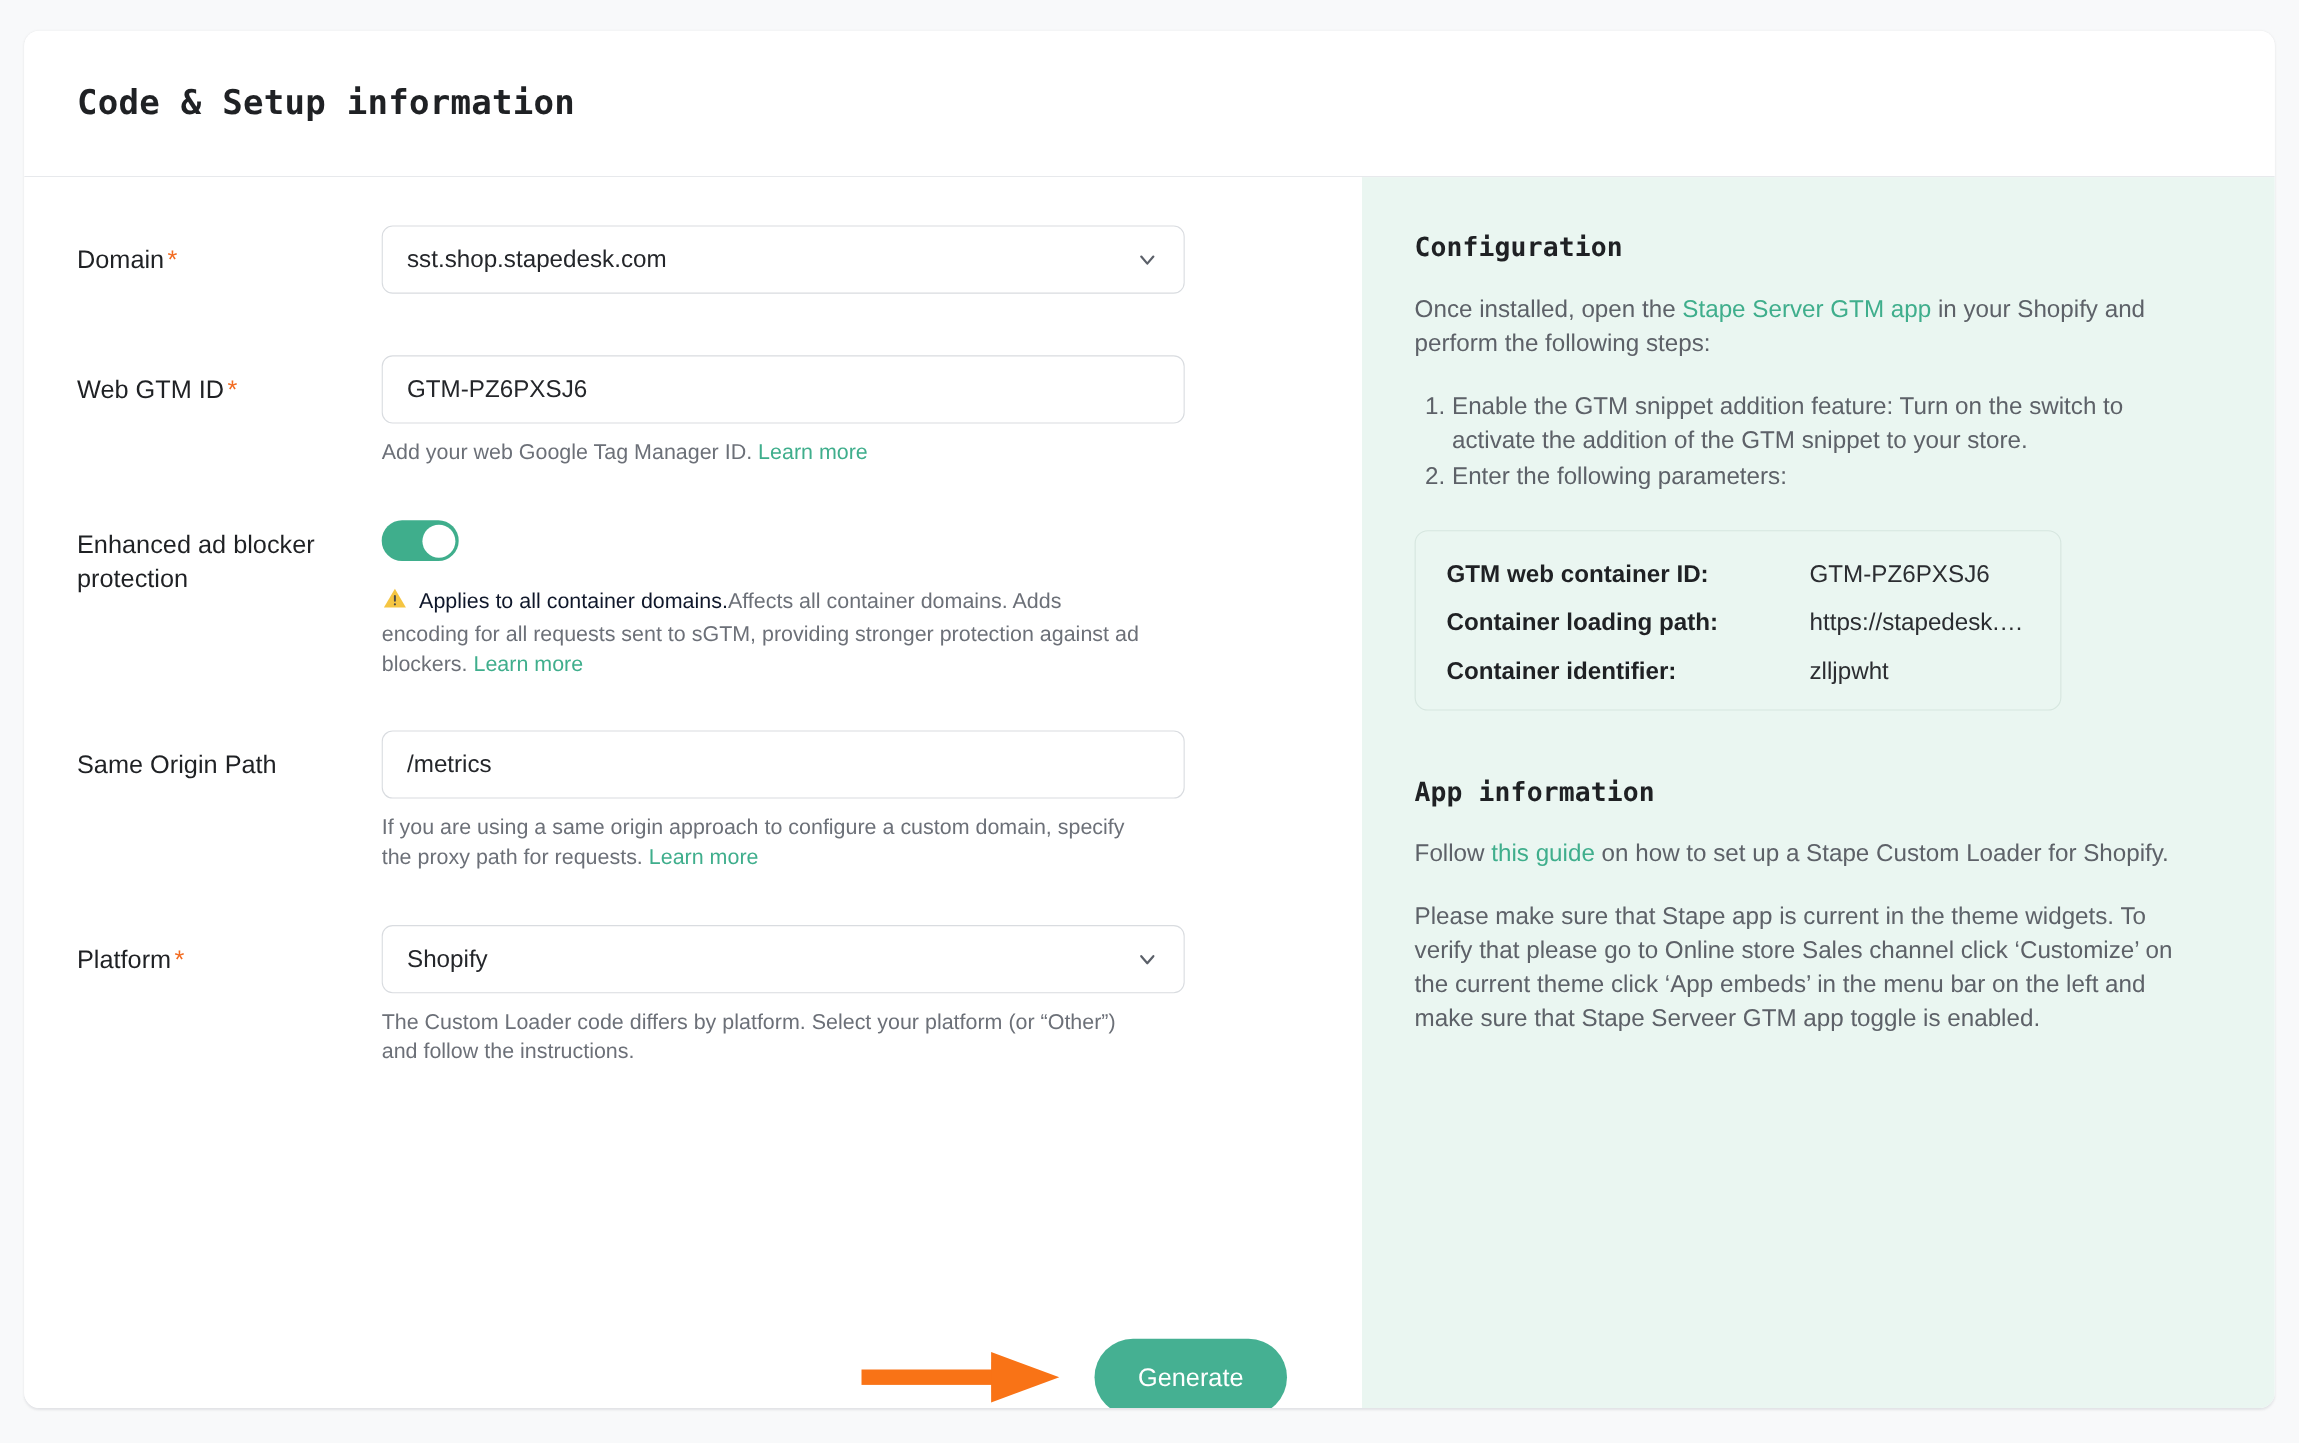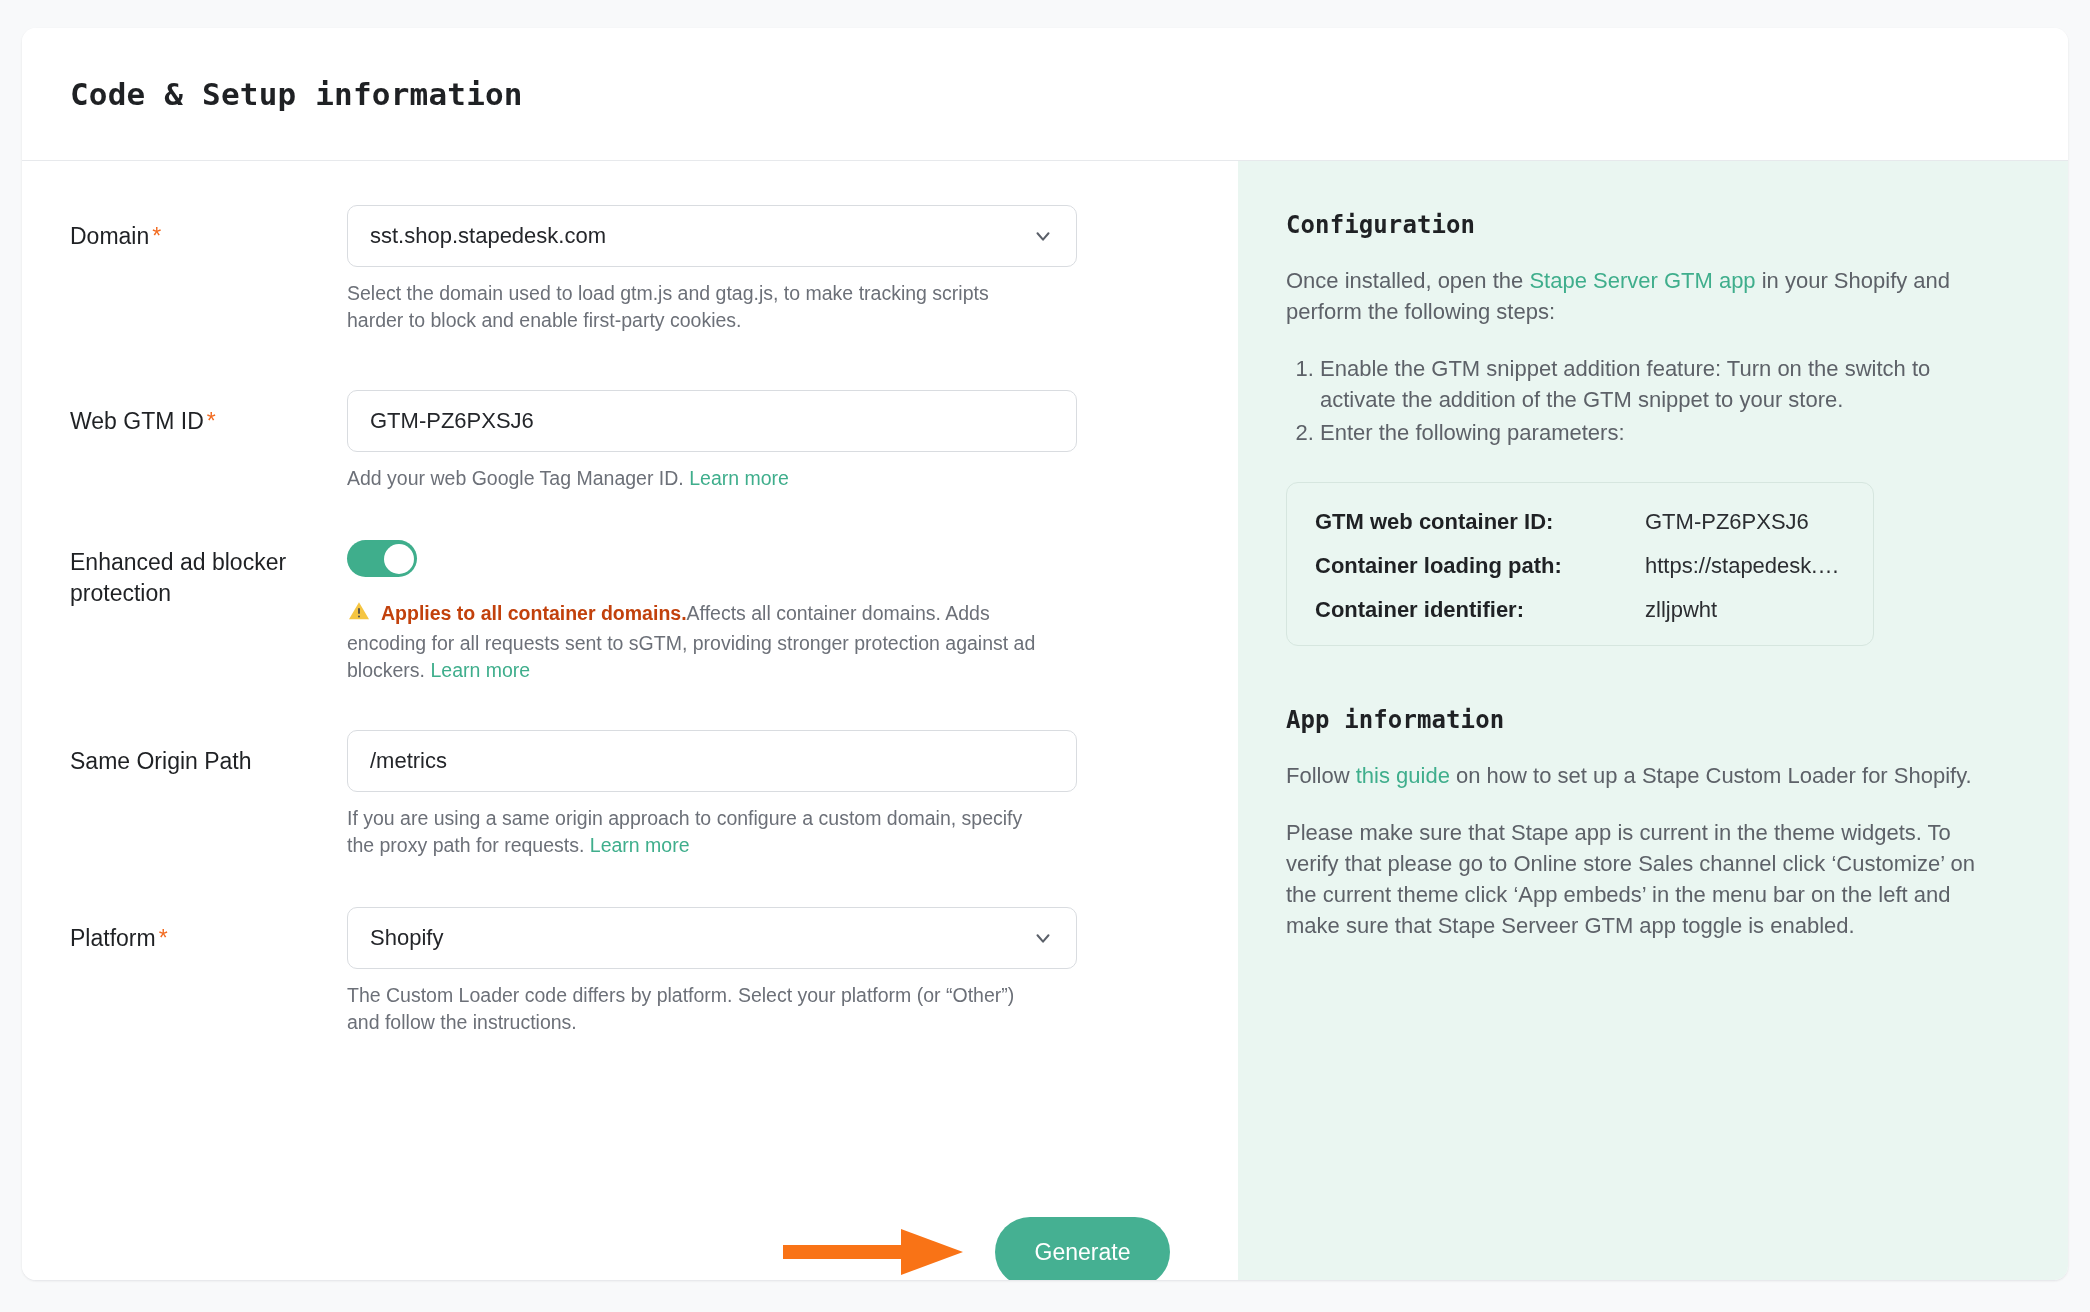--- a/index.html
+++ b/index.html
@@ -165,22 +165,22 @@
     line-height: 27px;
     color: #6c7078;
     max-width: 700px;
   }
   .warn-icon {
     display: inline-block;
     vertical-align: -3px;
     margin-right: 10px;
   }
   .warn-strong {
-    font-weight: 700;
-    color: #c2410c;
+    font-weight: 400;
+    color: #0f172a;
   }
 
   
   .generate-row {
     position: absolute;
     left: 0;
     top: 1046px;
     width: 1216px;
     height: 90px;
     display: flex;
@@ -291,21 +291,20 @@
           <div class="form-label"><span>Domain</span><span class="req">*</span></div>
           <div class="form-field">
             <div class="input-box">
               <span class="val">sst.shop.stapedesk.com</span>
               <span class="chevron">
                 <svg width="22" height="22" viewBox="0 0 24 24" fill="none" stroke="currentColor" stroke-width="2.2" stroke-linecap="round" stroke-linejoin="round">
                     <polyline points="6 9 12 16 18 9"></polyline>
                   </svg>
               </span>
             </div>
-            <div class="help">Select the domain used to load gtm.js and gtag.js, to make tracking scripts harder to block and enable first-party cookies.</div>
           </div>
         </div>
 
         <div class="gap-1"></div>
 
         <div class="form-row">
           <div class="form-label"><span>Web GTM ID</span><span class="req">*</span></div>
           <div class="form-field">
             <div class="input-box">
               <span class="val">GTM-PZ6PXSJ6</span>

